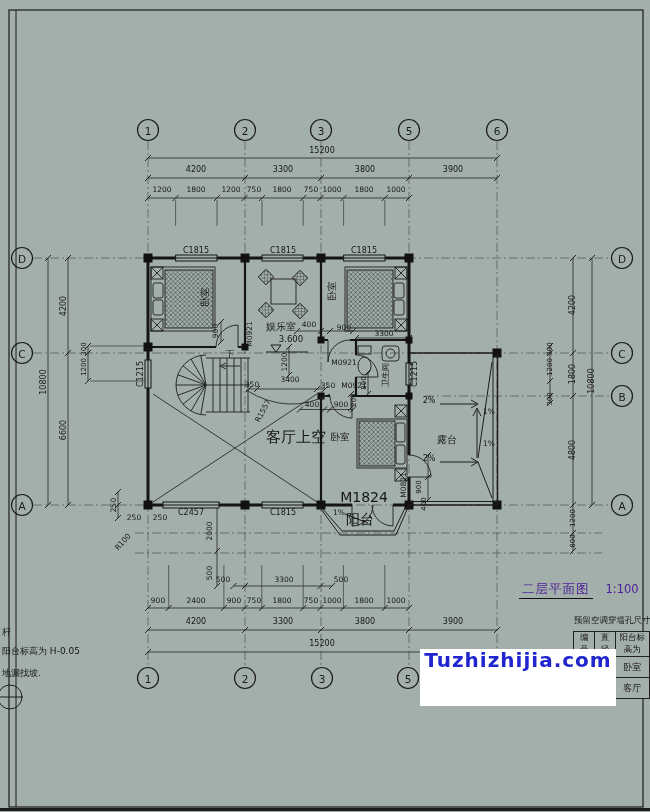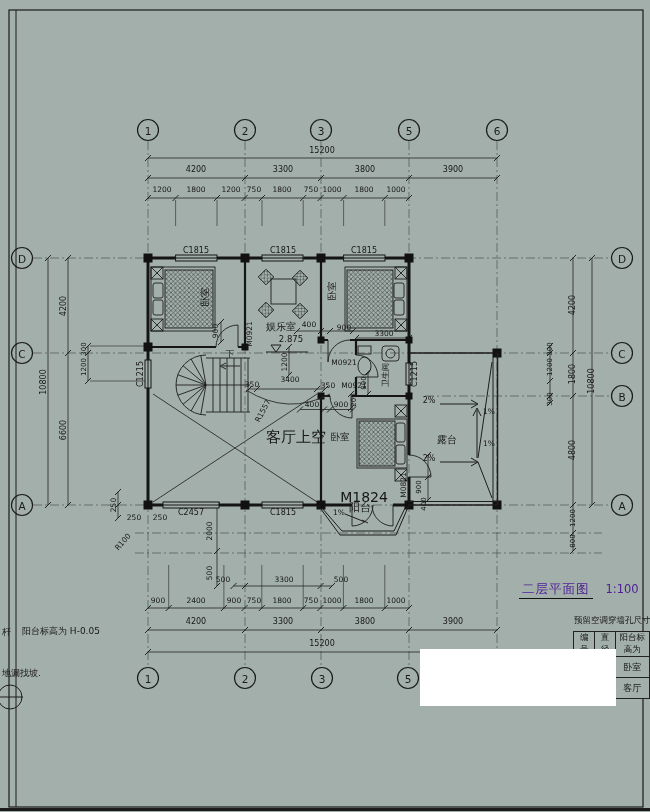--- a/index.html
+++ b/index.html
@@ -411,21 +411,21 @@
       <span class="lbl" style="left: 415px; top: 374px; font-size: 8px; transform: translate(-50%, -50%) rotate(-90deg);">C1215</span>
       <span class="lbl" style="left: 429px; top: 401px; font-size: 8px; transform: translate(-50%, -50%) rotate(0deg);">2%</span>
       <span class="lbl" style="left: 429px; top: 459px; font-size: 8px; transform: translate(-50%, -50%) rotate(0deg);">2%</span>
       <span class="lbl" style="left: 489px; top: 412px; font-size: 7.5px; transform: translate(-50%, -50%) rotate(0deg);">1%</span>
       <span class="lbl" style="left: 489px; top: 444px; font-size: 7.5px; transform: translate(-50%, -50%) rotate(0deg);">1%</span>
       <span class="lbl" style="left: 447px; top: 440px; font-size: 10px; transform: translate(-50%, -50%) rotate(0deg);">露台</span>
       <span class="lbl" style="left: 191px; top: 513px; font-size: 8px; transform: translate(-50%, -50%) rotate(0deg);">C2457</span>
       <span class="lbl" style="left: 283px; top: 513px; font-size: 8px; transform: translate(-50%, -50%) rotate(0deg);">C1815</span>
       <span class="lbl" style="left: 364px; top: 497px; font-size: 14px; transform: translate(-50%, -50%) rotate(0deg); text-align: center;">M1824</span>
       <span class="lbl" style="left: 339px; top: 513px; font-size: 7.5px; transform: translate(-50%, -50%) rotate(0deg);">1%</span>
-      <span class="lbl" style="left: 360px; top: 507px; font-size: 11px; transform: translate(-50%, -50%) rotate(0deg);">阳台</span>
+      <span class="lbl" style="left: 360px; top: 519px; font-size: 14px; transform: translate(-50%, -50%) rotate(0deg);">阳台</span>
       <span class="lbl" style="left: 210px; top: 531px; font-size: 7.5px; transform: translate(-50%, -50%) rotate(-90deg);">2000</span>
       <span class="lbl" style="left: 210px; top: 573px; font-size: 7.5px; transform: translate(-50%, -50%) rotate(-90deg);">500</span>
       <span class="lbl" style="left: 223px; top: 580px; font-size: 7.5px; transform: translate(-50%, -50%) rotate(0deg);">500</span>
       <span class="lbl" style="left: 284px; top: 580px; font-size: 7.5px; transform: translate(-50%, -50%) rotate(0deg);">3300</span>
       <span class="lbl" style="left: 341px; top: 580px; font-size: 7.5px; transform: translate(-50%, -50%) rotate(0deg);">500</span>
       <span class="lbl" style="left: 158px; top: 601px; font-size: 7.5px; transform: translate(-50%, -50%) rotate(0deg);">900</span>
       <span class="lbl" style="left: 196px; top: 601px; font-size: 7.5px; transform: translate(-50%, -50%) rotate(0deg); text-align: right;">2400</span>
       <span class="lbl" style="left: 234px; top: 601px; font-size: 7.5px; transform: translate(-50%, -50%) rotate(0deg);">900</span>
       <span class="lbl" style="left: 254px; top: 601px; font-size: 7.5px; transform: translate(-50%, -50%) rotate(0deg);">750</span>
       <span class="lbl" style="left: 282px; top: 601px; font-size: 7.5px; transform: translate(-50%, -50%) rotate(0deg);">1800</span>
@@ -442,21 +442,21 @@
       <span class="lbl" style="left: 134px; top: 518px; font-size: 7.5px; transform: translate(-50%, -50%) rotate(0deg);">250</span>
       <span class="lbl" style="left: 160px; top: 518px; font-size: 7.5px; transform: translate(-50%, -50%) rotate(0deg);">250</span>
       <span class="lbl" style="left: 123px; top: 542px; font-size: 7.5px; transform: translate(-50%, -50%) rotate(-48deg);">R100</span>
       <span class="lbl" style="left: 205px; top: 297px; font-size: 9.5px; transform: translate(-50%, -50%) rotate(-90deg);">卧室</span>
       <span class="lbl" style="left: 332px; top: 291px; font-size: 9.5px; transform: translate(-50%, -50%) rotate(-90deg);">卧室</span>
       <span class="lbl" style="left: 340px; top: 437px; font-size: 9.5px; transform: translate(-50%, -50%) rotate(0deg);">卧室</span>
       <span class="lbl" style="left: 281px; top: 327px; font-size: 10px; transform: translate(-50%, -50%) rotate(0deg);">娱乐室</span>
       <span class="lbl" style="left: 296px; top: 437px; font-size: 15px; transform: translate(-50%, -50%) rotate(0deg);">客厅上空</span>
       <span class="lbl" style="left: 386px; top: 375px; font-size: 8px; transform: translate(-50%, -50%) rotate(-90deg);">卫生间</span>
       <span class="lbl" style="left: 230px; top: 354px; font-size: 9px; transform: translate(-50%, -50%) rotate(0deg);">下</span>
-      <span class="lbl" style="left: 291px; top: 339px; font-size: 8.5px; transform: translate(-50%, -50%) rotate(0deg);">2.875</span>
+      <span class="lbl" style="left: 291px; top: 339px; font-size: 8.5px; transform: translate(-50%, -50%) rotate(0deg);">3.600</span>
       <span class="lbl" style="left: 263px; top: 411px; font-size: 7.5px; transform: translate(-50%, -50%) rotate(-62deg);">R1557</span>
       <span class="lbl" style="left: 250px; top: 334px; font-size: 7.5px; transform: translate(-50%, -50%) rotate(-90deg);">M0921</span>
       <span class="lbl" style="left: 216px; top: 331px; font-size: 7.5px; transform: translate(-50%, -50%) rotate(-90deg);">900</span>
       <span class="lbl" style="left: 344px; top: 363px; font-size: 7.5px; transform: translate(-50%, -50%) rotate(0deg);">M0921</span>
       <span class="lbl" style="left: 252px; top: 385px; font-size: 7.5px; transform: translate(-50%, -50%) rotate(0deg);">350</span>
       <span class="lbl" style="left: 290px; top: 380px; font-size: 7.5px; transform: translate(-50%, -50%) rotate(0deg);">3400</span>
       <span class="lbl" style="left: 328px; top: 386px; font-size: 7.5px; transform: translate(-50%, -50%) rotate(0deg);">350</span>
       <span class="lbl" style="left: 354px; top: 386px; font-size: 7.5px; transform: translate(-50%, -50%) rotate(0deg);">M0921</span>
       <span class="lbl" style="left: 285px; top: 362px; font-size: 7.5px; transform: translate(-50%, -50%) rotate(-90deg);">1200</span>
       <span class="lbl" style="left: 309px; top: 325px; font-size: 7.5px; transform: translate(-50%, -50%) rotate(0deg);">400</span>
@@ -465,21 +465,21 @@
       <span class="lbl" style="left: 312px; top: 405px; font-size: 7.5px; transform: translate(-50%, -50%) rotate(0deg);">400</span>
       <span class="lbl" style="left: 341px; top: 405px; font-size: 7.5px; transform: translate(-50%, -50%) rotate(0deg);">900</span>
       <span class="lbl" style="left: 364px; top: 383px; font-size: 7px; transform: translate(-50%, -50%) rotate(-90deg);">800</span>
       <span class="lbl" style="left: 354px; top: 400px; font-size: 7px; transform: translate(-50%, -50%) rotate(-90deg);">200</span>
       <span class="lbl" style="left: 404px; top: 485px; font-size: 7.5px; transform: translate(-50%, -50%) rotate(-90deg);">M0821</span>
       <span class="lbl" style="left: 419px; top: 487px; font-size: 7px; transform: translate(-50%, -50%) rotate(-90deg);">900</span>
       <span class="lbl" style="left: 424px; top: 504px; font-size: 7px; transform: translate(-50%, -50%) rotate(-90deg);">400</span>
     </div>
 
   <div class="note" style="left:2px;top:626px;">杆</div>
-  <div class="note" style="left:2px;top:625px;margin-left:20px;">阳台标高为 H-0.05</div>
+  <div class="note" style="left:2px;top:645px;">阳台标高为 H-0.05</div>
   <div class="note" style="left:2px;top:667px;">地漏找坡.</div>
 
   <div id="title-row">
     <span class="t">二层平面图</span>
     <span class="s">1:100</span>
   </div>
 
   <div id="table-caption">预留空调穿墙孔尺寸</div>
   <table id="hole-table">
     <thead>
@@ -497,14 +497,15 @@
         </tr>
         <tr class="r">
           <td></td>
           <td class="v">0</td>
           <td>客厅</td>
         </tr>
       </tbody>
   </table>
 
   <div id="watermark">
+    <div id="wm2">Tuzhizhijia.com</div>
   </div>
 </div>
 
 </body></html>

